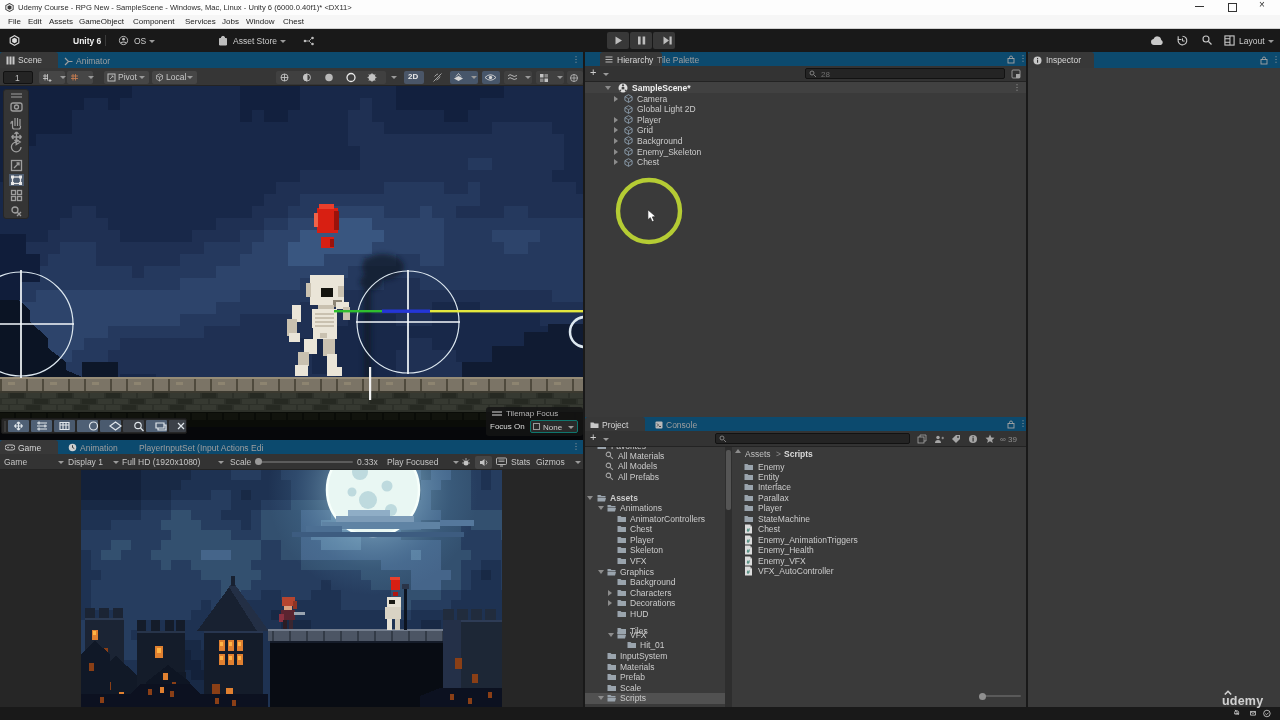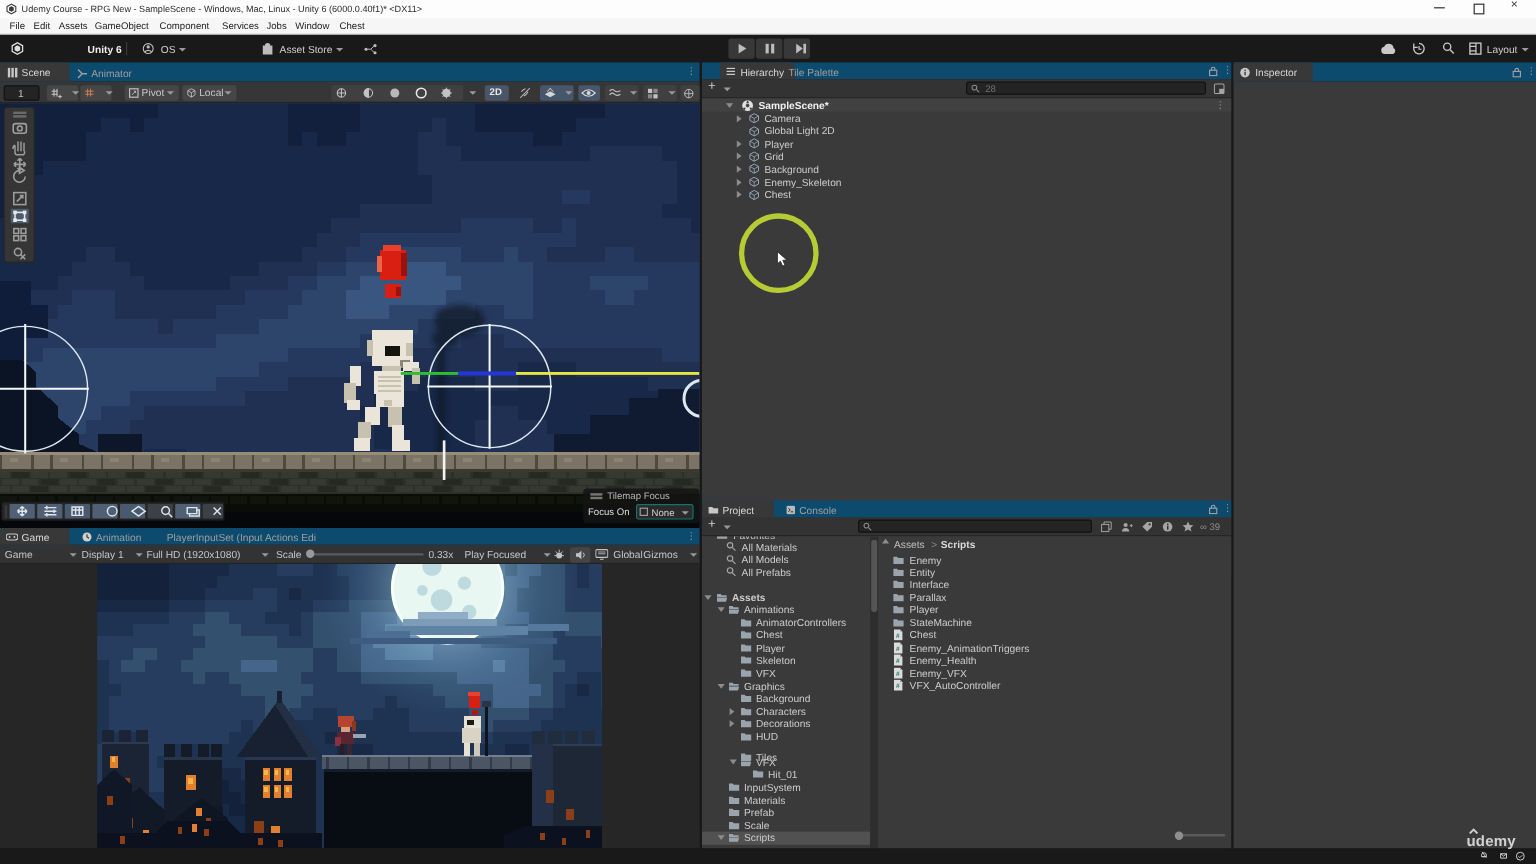--- a/index.html
+++ b/index.html
@@ -1806,21 +1806,21 @@
   <div class="chip" style="left:475px;top:1.5px;width:17px;height:13px;background:#454545"></div>
   <svg class="abs" style="left:479px;top:3.5px" width="10" height="9" viewBox="0 0 20 18">
       <path d="M2 6 h4 L11 2 V16 L6 12 H2 Z" fill="#c3c3c3"></path>
       <path d="M14 5 Q18 9 14 13" stroke="#c3c3c3" stroke-width="1.6" fill="none"></path>
     </svg>
   <svg class="abs" style="left:496px;top:3px" width="11" height="10" viewBox="0 0 22 20">
       <rect x="1" y="2" width="20" height="13" rx="2" fill="none" stroke="#c3c3c3" stroke-width="1.8"></rect>
       <path d="M5 6 h12 M5 9 h12" stroke="#c3c3c3" stroke-width="1.4"></path>
       <path d="M8 18 h6" stroke="#c3c3c3" stroke-width="1.8"></path>
     </svg>
-  <div class="tabtxt" style="left:511px;top:3px;color:#c6c6c6">Global</div>
+  <div class="tabtxt" style="left:511px;top:3px;color:#c6c6c6">Stats</div>
   <div class="tabtxt" style="left:536px;top:3px;color:#c6c6c6">Gizmos</div>
   <span class="caret abs" style="left:572px;top:7px"></span>
 </div>
 <div class="pbody" id="gameview" style="left:0;top:470px;width:583px;height:237px;background:#272727;overflow:hidden;">
 <svg width="583" height="237" viewBox="0 0 583 237" style="position:absolute;left:0;top:0">
       <defs>
         <radialGradient id="mg1" cx="0.5" cy="0.5" r="0.5">
           <stop offset="0%" stop-color="#cfe9ec" stop-opacity="0.9"></stop>
           <stop offset="40%" stop-color="#8fbcd0" stop-opacity="0.45"></stop>
           <stop offset="75%" stop-color="#5585a8" stop-opacity="0.18"></stop>

